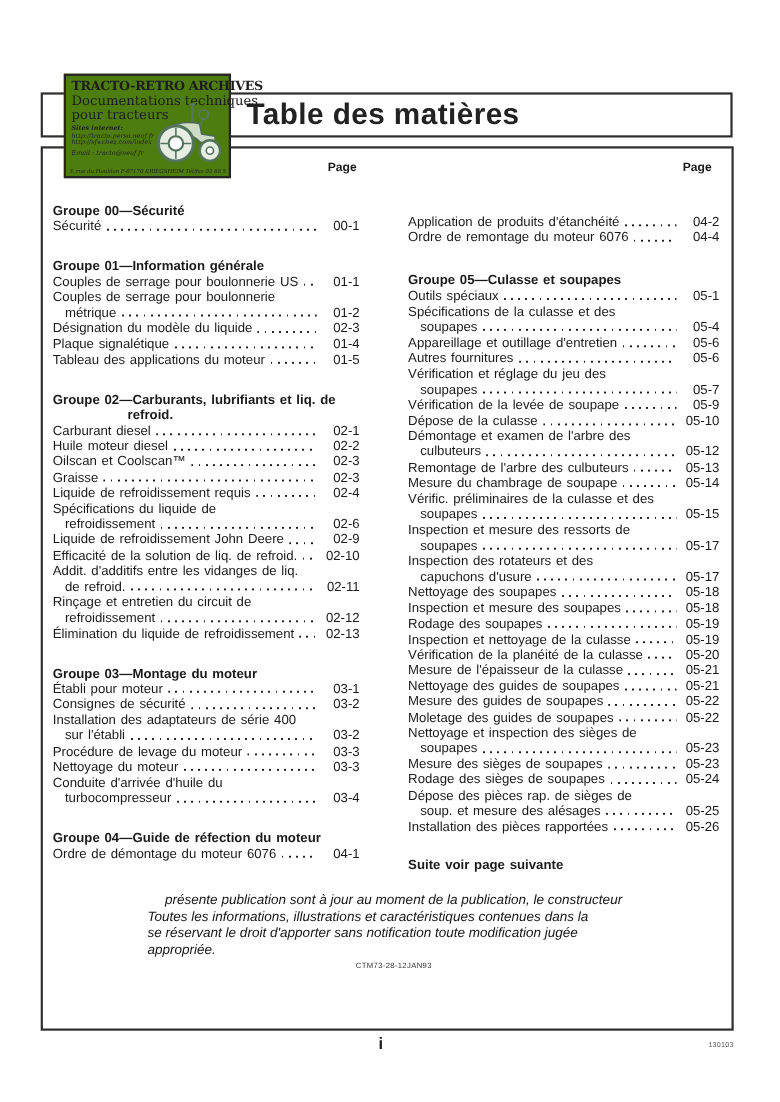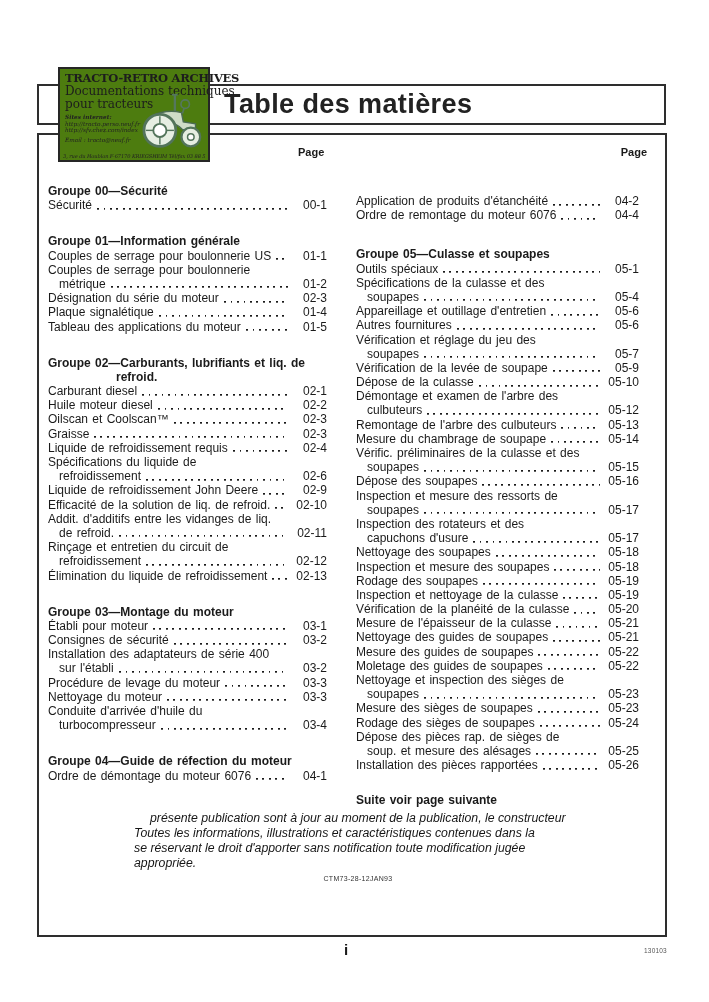--- a/index.html
+++ b/index.html
@@ -16,21 +16,21 @@
   
   .content-box{position:absolute;left:37px;top:133px;width:630px;height:804px;
                border:2px solid #2e2e2e;box-sizing:border-box;background:#fff;}
   .page-label{position:absolute;top:11px;font-size:11px;font-weight:700;}
   .page-label-left{left:259px;}
   .page-label-right{right:18px;}
 
   
   .col{position:absolute;font-size:12px;word-spacing:1px;}
   .col-left{left:9px;top:27px;width:279px;}
-  .col-right{left:317px;top:59px;width:283px;}
+  .col-right{left:332px;top:59px;width:283px;}
   .row{display:flex;height:14.2px;line-height:14.2px;white-space:nowrap;overflow:hidden;}
   .h{font-weight:700;}
   .col-left .h{margin-top:22px;}
   .col-right .h{margin-top:25px;}
   .h2{font-weight:700;padding-left:68px;}
   .cont{padding-left:11px;}
   .pgn{width:36px;text-align:right;flex:none;}
   .dots{flex:1;min-width:0;margin:0 3px 0 5px;
         background-image:repeating-linear-gradient(to right,#1a1a1a 0 1.7px,transparent 1.7px 6.5px);
         background-size:100% 1.7px;background-repeat:no-repeat;background-position:0 9.5px;}
@@ -91,21 +91,21 @@
         </div>
         <div class="row">
           <span>Couples de serrage pour boulonnerie</span>
         </div>
         <div class="row cont">
           <span>métrique</span>
           <span class="dots"></span>
           <span class="pgn">01-2</span>
         </div>
         <div class="row">
-          <span>Désignation du série du moteur</span>
+          <span>Désignation du modèle du liquide</span>
           <span class="dots"></span>
           <span class="pgn">02-3</span>
         </div>
         <div class="row">
           <span>Plaque signalétique</span>
           <span class="dots"></span>
           <span class="pgn">01-4</span>
         </div>
         <div class="row">
           <span>Tableau des applications du moteur</span>
@@ -295,25 +295,20 @@
             <span class="dots"></span>
             <span class="pgn">05-14</span>
           </div>
           <div class="row">
             <span>Vérific. préliminaires de la culasse et des</span>
           </div>
           <div class="row cont">
             <span>soupapes</span>
             <span class="dots"></span>
             <span class="pgn">05-15</span>
-          </div>
-          <div class="row">
-            <span>Dépose des soupapes</span>
-            <span class="dots"></span>
-            <span class="pgn">05-16</span>
           </div>
           <div class="row">
             <span>Inspection et mesure des ressorts de</span>
           </div>
           <div class="row cont">
             <span>soupapes</span>
             <span class="dots"></span>
             <span class="pgn">05-17</span>
           </div>
           <div class="row">

